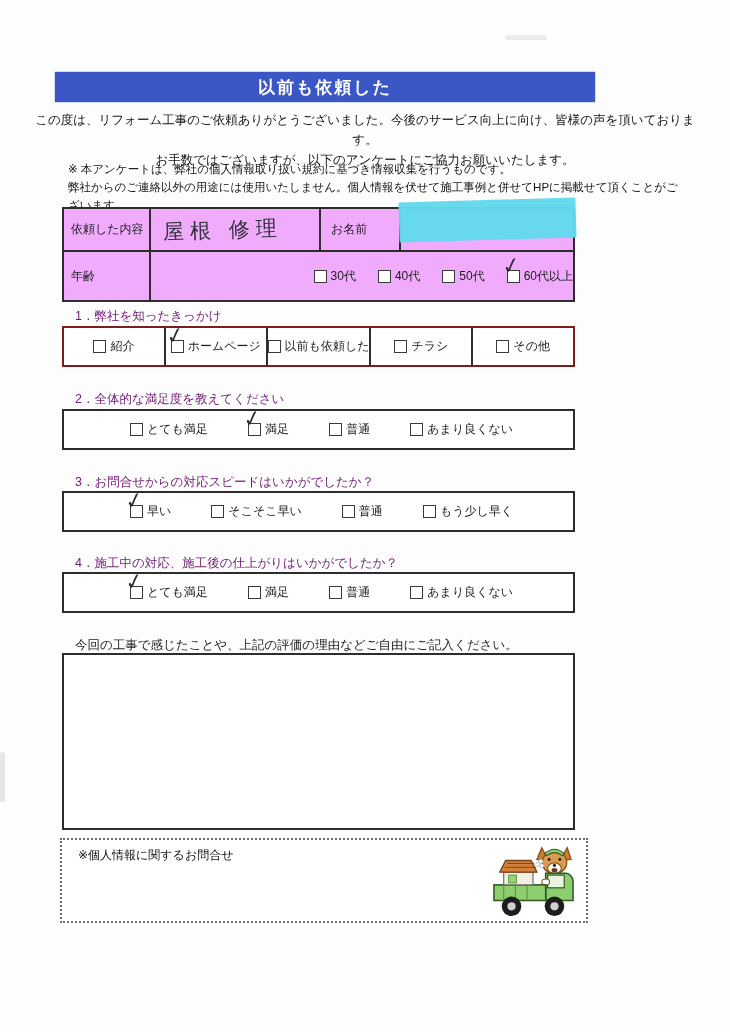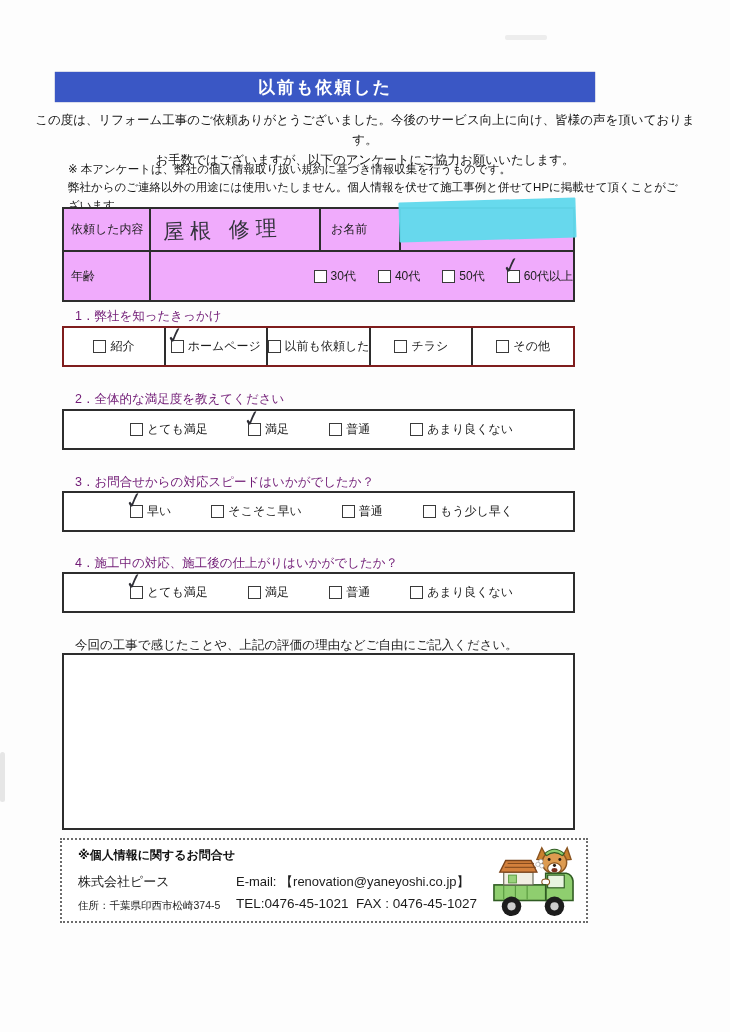--- a/index.html
+++ b/index.html
@@ -70,21 +70,21 @@
   .box-q4{top:572px;}
 
   .comment-label{left:75px;top:637px;font-size:12.5px;}
   .comment-box{left:62px;top:653px;width:513px;height:177px;border:2px solid #2d2d2d;background:#fff;}
 
   
   .footer{
     left:60px;top:838px;width:528px;height:85px;border:2px dotted #6b6b6b;background:#fff;
     padding:7px 12px 6px 16px;
   }
-  .f-heading{font-size:12px;font-weight:bold;color:#111;}
+  .f-heading{font-size:12px;font-weight:normal;color:#111;}
   .f-cols{display:flex;margin-top:9px;}
   .f-left{width:150px;}
   .f-company{font-size:13px;margin-bottom:8px;}
   .f-address{font-size:10.5px;color:#222;}
   .f-right{flex:1;padding-left:8px;}
   .f-email{font-size:13px;margin-bottom:5px;white-space:pre;}
   .f-tel{font-size:13.5px;white-space:pre;}
   .truck{left:492px;top:841px;width:82px;height:78px;}
 
   
@@ -242,30 +242,20 @@
       <span class="cb"></span>
       <span class="lbl">あまり良くない</span>
     </span>
   </div>
 
 <div class="abs comment-label">今回の工事で感じたことや、上記の評価の理由などご自由にご記入ください。</div>
 <div class="abs comment-box"></div>
 
 <div class="abs footer">
   <div class="f-heading">※個人情報に関するお問合せ</div>
-  <div class="f-cols">
-    <div class="f-left">
-      <div class="f-company">株式会社ピース</div>
-      <div class="f-address">住所：千葉県印西市松崎374-5</div>
-    </div>
-    <div class="f-right">
-      <div class="f-email">E-mail: 【renovation@yaneyoshi.co.jp】</div>
-      <div class="f-tel">TEL:0476-45-1021  FAX : 0476-45-1027</div>
-    </div>
-  </div>
 </div>
 
 <svg class="abs truck" viewBox="0 0 84 78" aria-hidden="true">
 
   <polygon points="51,6 58,19 46,18" fill="#c9812f" stroke="#8a5420" stroke-width="1.4"></polygon>
   <polygon points="77,6 70,19 81,18" fill="#c9812f" stroke="#8a5420" stroke-width="1.4"></polygon>
 
   <ellipse cx="64" cy="21" rx="12.5" ry="11.5" fill="#dd9b50" stroke="#8a5420" stroke-width="1.5"></ellipse>
 
   <path d="M54,12 Q64,3 74,12 L72,14 Q64,8 56,14 Z" fill="#8fce6f" stroke="#2f5b22" stroke-width="1.2"></path>

